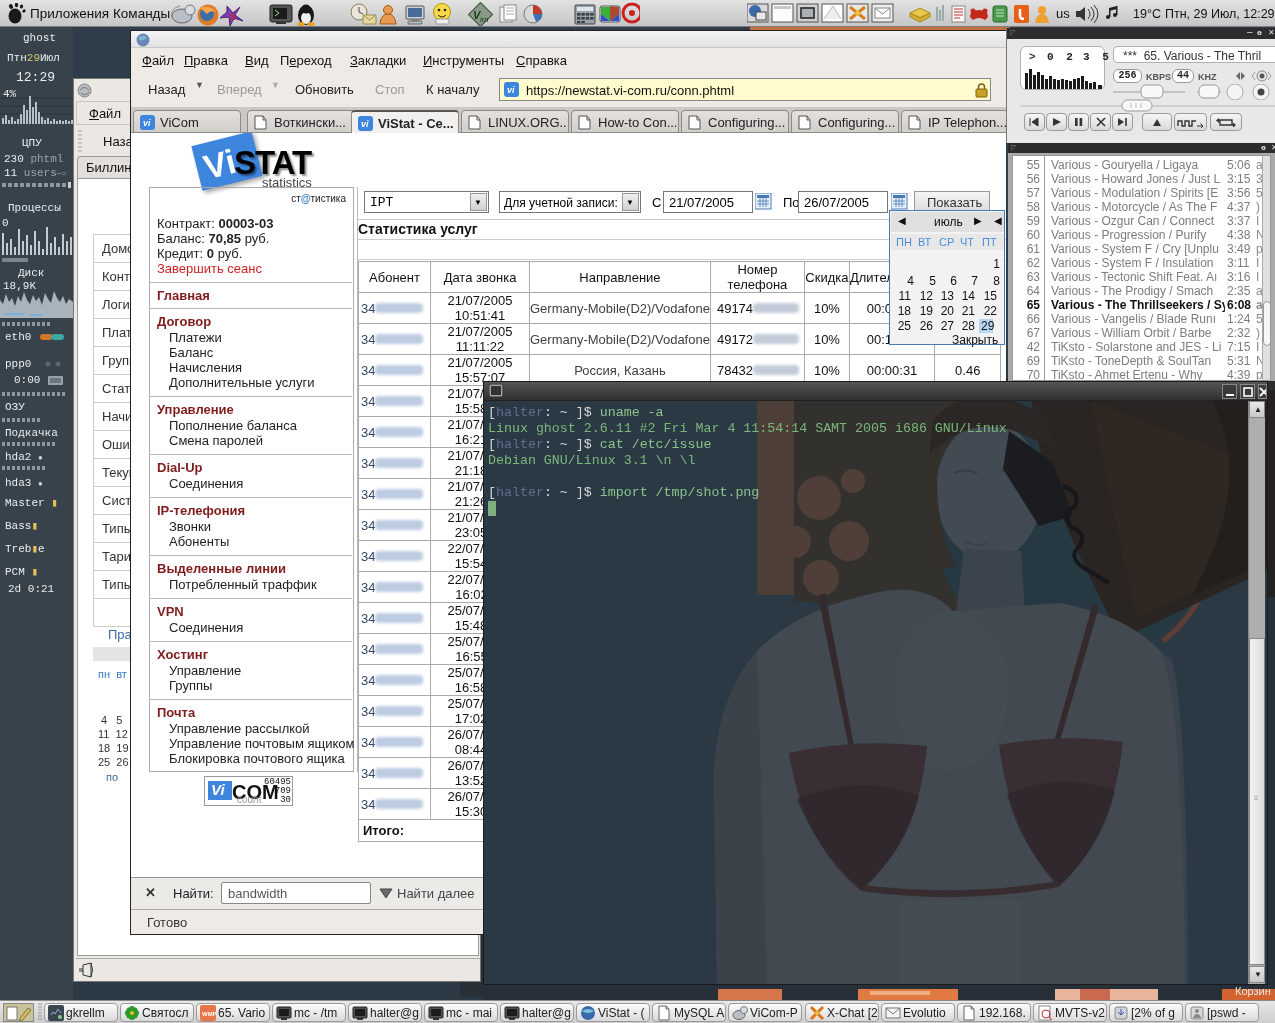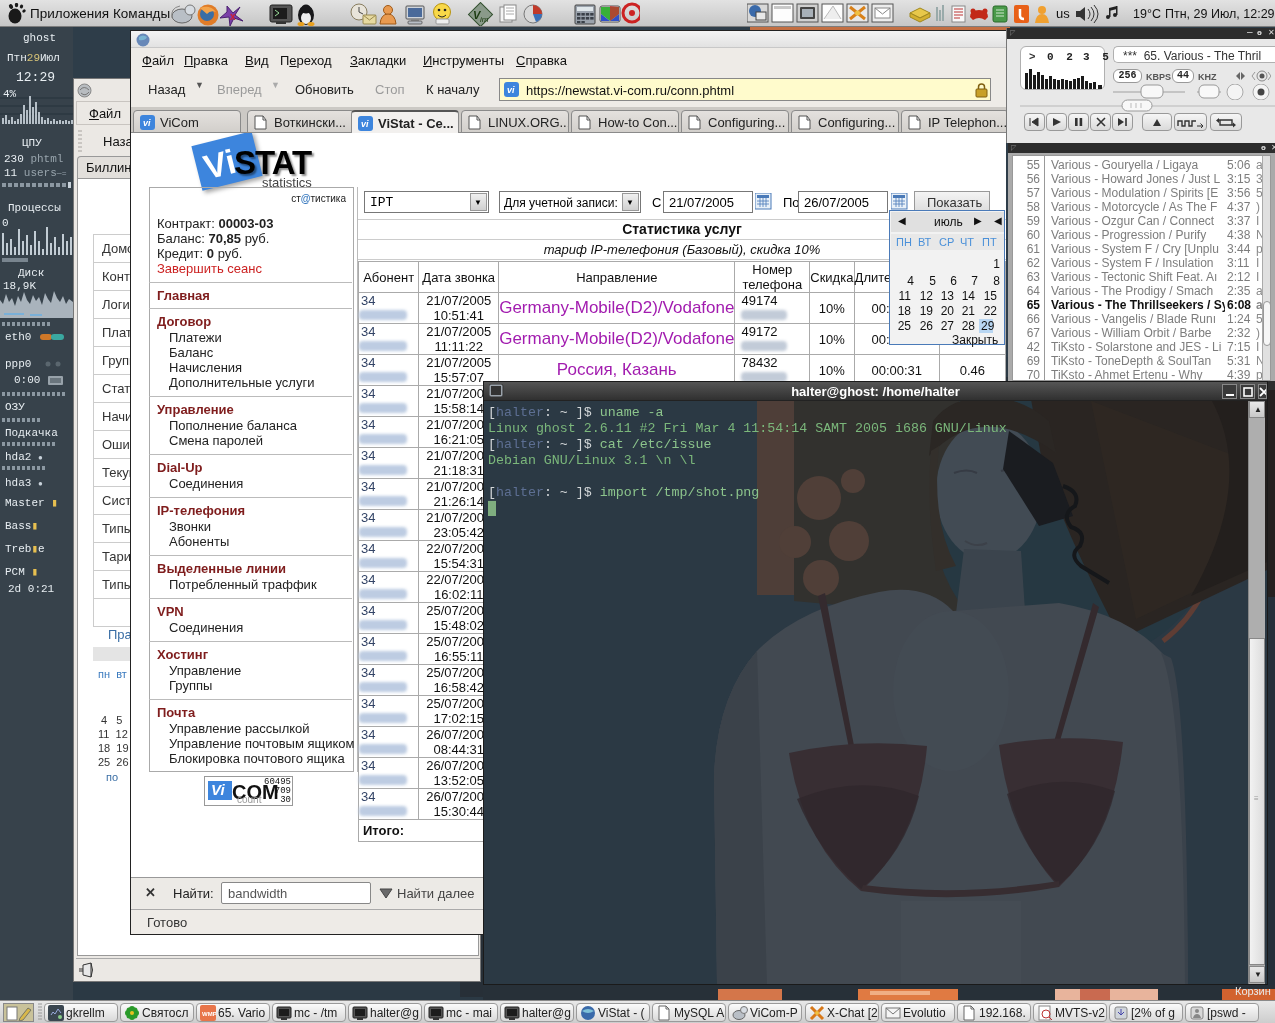--- a/index.html
+++ b/index.html
@@ -33,21 +33,21 @@
 
 .tab{top:3px;width:108px;height:23px;background:linear-gradient(#e4e1de,#d2cfcb);border:1px solid #8a8a8a;border-radius:4px 4px 0 0;font-size:13px;color:#222;overflow:hidden;white-space:nowrap}
 .tab .tfi{position:absolute;left:6px;top:4px}
 .tab span{position:absolute;left:26px;top:4px}
 .atab{background:#f2f0ee;border-top:2px solid #555;height:24px}
 .sct{font-weight:bold;color:#7f1d1d}
 #sidebar div{position:absolute;white-space:nowrap}
 .shr{position:absolute;left:0;width:203px;border-top:1px solid #bbb}
 table.stat{border-collapse:collapse;font-size:13px;color:#111}
 table.stat td,table.stat th{border:1px solid #aaa;text-align:center;font-weight:normal;padding:0}
-a.lnk{color:#a21caf;text-decoration:none;font-size:17px;white-space:nowrap}
+a.lnk{color:#404040;text-decoration:none;font-size:13px;white-space:nowrap}
 td.ab{text-align:left!important}
 td.ab span{color:#346;font-size:13px;padding-left:2px}
 td.ab i{display:inline-block;width:48px;height:10px;border-radius:4px;background:#bdcce2;filter:blur(1.5px)}
 td.ph{text-align:left!important;padding-left:6px!important}
 td.ph i{display:inline-block;width:46px;height:10px;border-radius:4px;background:#c2cbd8;filter:blur(1.5px)}
 .cal span{width:14px;text-align:right}
 
 .xbtn{position:absolute;top:85px;width:21px;height:18px;background:linear-gradient(#f6f6f6,#dadada);border:1px solid #999;border-radius:4px;display:flex;align-items:center;justify-content:center}
 .plr{position:absolute;left:0;width:249px;height:14px;font-size:12px;color:#7d7d7d;white-space:nowrap}
 .plr .n{position:absolute;left:0;width:27px;text-align:right}
@@ -702,23 +702,22 @@
       </div>
 <svg class="abs" style="left:760px;top:60px" width="17" height="17">
         <rect width="16" height="16" fill="#e8f0f8" stroke="#4a7ab8"></rect>
         <rect x="2" y="2" width="12" height="3" fill="#4a7ab8"></rect>
         <path d="M2 8 h12 M2 11 h12 M5 5 v9 M8 5 v9 M11 5 v9" stroke="#4a7ab8" stroke-width="0.8"></path>
       </svg>
 <div class="abs" style="left:783px;top:58px;width:76px;height:22px;background:linear-gradient(#f4f4f4,#dcdcdc);border:1px solid #999">
         <span class="abs" style="left:12px;top:3px;font-size:13px;color:#333">Показать</span>
       </div>
 <div class="abs" style="left:227px;top:86px;width:648px;border-top:1px solid #ccc"></div>
-<div class="abs" style="left:227px;top:88px;width:648px;text-align:center;font-size:14px;font-weight:bold;color:#111">Статистика услуг</div>
+<div class="abs" style="left:227px;top:88px;width:648px;text-align:left;font-size:14px;font-weight:bold;color:#111">Статистика услуг</div>
 <div class="abs" style="left:227px;top:106px;width:648px;border-top:1px solid #ccc"></div>
-<div class="abs" style="left:227px;top:109px;width:648px;text-align:center;font-size:13px;font-style:italic;color:#111">тариф IP-телефония (Базовый), скидка 10%</div>
 <div class="abs" style="left:227px;top:126px;width:648px;border-top:1px solid #ccc"></div>
 
 <table class="stat abs" style="left:227px;top:128px">
 <tbody>
           <tr style="height:31px">
             <th style="width:72px">Абонент</th>
             <th style="width:99px">Дата звонка</th>
             <th style="width:176px">Направление</th>
             <th style="width:94px">Номер<br>телефона</th>
             <th style="width:45px">Скидка</th>
@@ -1102,33 +1101,33 @@
         </div>
 <div class="plr" style="top:72px">
           <span class="n">60</span>
           <span class="t">Various - Progression / Purify</span>
           <span class="d">4:38</span>
           <span class="abs" style="left:243px;color:#8a8a8a">N</span>
         </div>
 <div class="plr" style="top:86px">
           <span class="n">61</span>
           <span class="t">Various - System F / Cry [Unplu</span>
-          <span class="d">3:44</span>
+          <span class="d">3:49</span>
           <span class="abs" style="left:243px;color:#8a8a8a">p</span>
         </div>
 <div class="plr" style="top:100px">
           <span class="n">62</span>
           <span class="t">Various - System F / Insulation</span>
           <span class="d">3:11</span>
           <span class="abs" style="left:243px;color:#8a8a8a">I</span>
         </div>
 <div class="plr" style="top:114px">
           <span class="n">63</span>
           <span class="t">Various - Tectonic Shift Feat. Aı</span>
-          <span class="d">2:12</span>
+          <span class="d">3:16</span>
           <span class="abs" style="left:243px;color:#8a8a8a">I</span>
         </div>
 <div class="plr" style="top:128px">
           <span class="n">64</span>
           <span class="t">Various - The Prodigy / Smach</span>
           <span class="d">2:35</span>
           <span class="abs" style="left:243px;color:#8a8a8a">a</span>
         </div>
 <div class="plr plcur" style="top:142px">
           <span class="n">65</span>
@@ -1222,21 +1221,20 @@
 <path d="M860 890 Q958 904 1058 886 L1058 880 Q958 896 862 884 Z" fill="#372d31"></path>
 
 <rect x="900" y="900" width="120" height="85" fill="#474e57" opacity="0.6"></rect>
 </g>
 </svg>
 <div class="abs" style="left:0;top:0;width:783px;height:19px;background:linear-gradient(#555,#303030);border-bottom:1px solid #222">
 <svg class="abs" style="left:5px;top:2px" width="15" height="14">
         <rect width="14" height="13" rx="2" fill="#9aa2aa" stroke="#333"></rect>
         <rect x="2" y="2" width="10" height="9" fill="#333"></rect>
       </svg>
-<div class="abs" style="left:0;width:783px;text-align:center;top:2px;font-size:13px;font-weight:bold;color:#fff">halter@ghost: /home/halter</div>
 <div class="tmb" style="left:738px">
         <svg width="10" height="10">
           <path d="M1 8 h8" stroke="#fff" stroke-width="2"></path>
         </svg>
       </div>
 <div class="tmb" style="left:756px">
         <svg width="10" height="10">
           <rect x="1" y="1" width="8" height="8" fill="none" stroke="#fff" stroke-width="1.6"></rect>
         </svg>
       </div>

